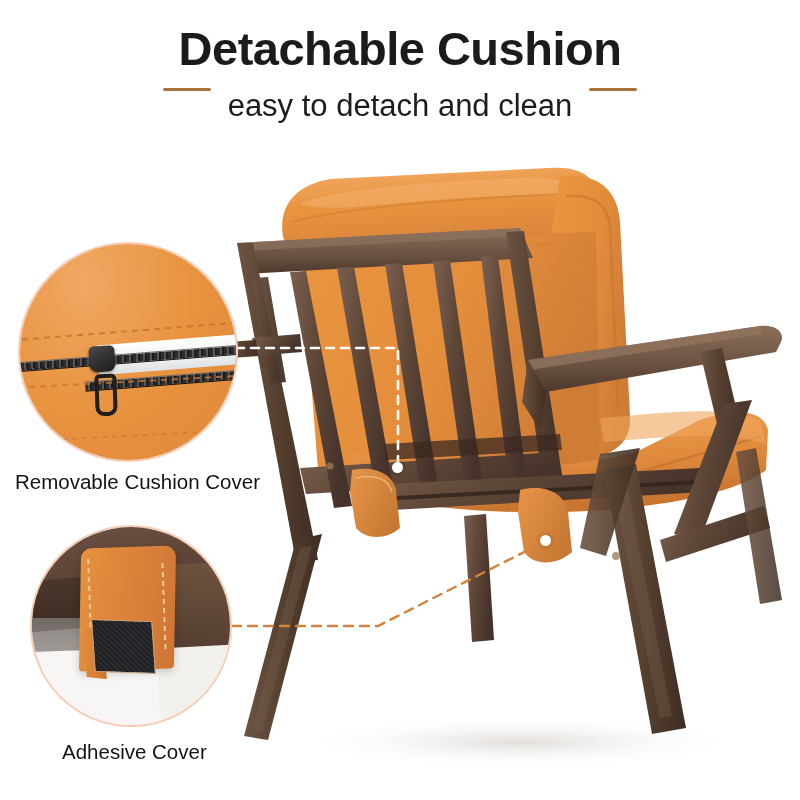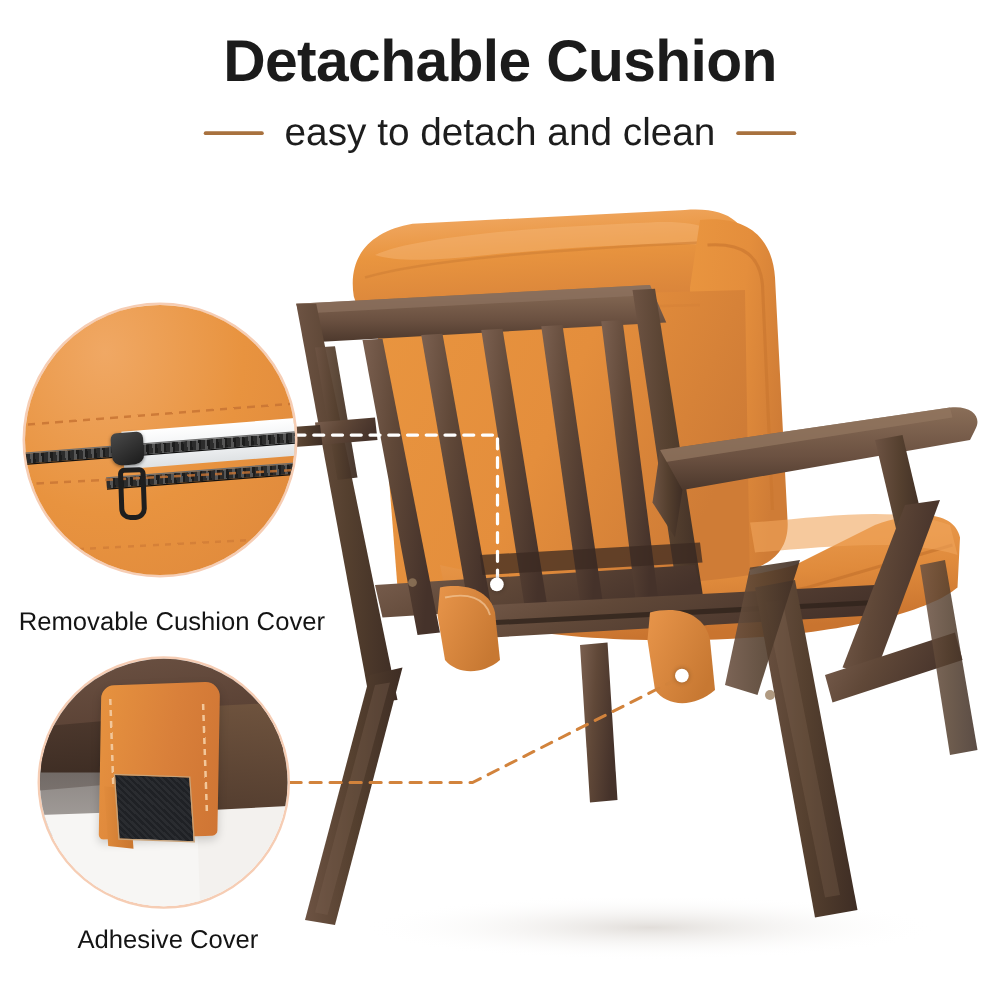--- a/index.html
+++ b/index.html
@@ -14,21 +14,21 @@
 
   
   .title{
     position:absolute;left:0;top:24px;width:800px;
     text-align:center;
     font-size:47px;font-weight:bold;color:#1b1b1b;
     letter-spacing:-0.5px;line-height:1.05;
   }
   .subwrap{
     position:absolute;left:0;top:88px;width:800px;
-    display:flex;align-items:center;justify-content:center;gap:17px;
+    display:flex;justify-content:center;gap:17px;
   }
   .subdash{width:48px;height:3px;background:#a8713e;border-radius:2px;}
   .subtitle{
     font-size:31px;font-weight:300;color:#1d1d1d;
     letter-spacing:0px;white-space:nowrap;
   }
 
   
   .photo{position:absolute;left:0;top:0;width:800px;height:800px;}
 
@@ -314,21 +314,21 @@
     <div class="zip-bg"></div>
     <div class="zip-stitch-top"></div>
     <div class="zip-white"></div>
     <div class="zip-track"></div>
     <div class="zip-track2"></div>
     <div class="zip-stitch-bot"></div>
     <div class="zip-slider"></div>
     <div class="zip-pull"></div>
     <div class="zip-stitch-low"></div>
   </div>
-  <div class="cal-label" style="left:15px;top:470px;margin-top:16px;">Removable Cushion Cover</div>
+  <div class="cal-label" style="left:15px;top:470px;">Removable Cushion Cover</div>
 
   <div class="callout" style="left:30px;top:525px;width:202px;height:202px;">
     <div class="adh-bg"></div>
     <div class="adh-wood-top"></div>
     <div class="adh-wood-dark"></div>
     <div class="adh-wood-right"></div>
     <div class="adh-grey"></div>
     <div class="adh-white"></div>
     <div class="adh-flap"></div>
     <div class="adh-flap-stitch"></div>

